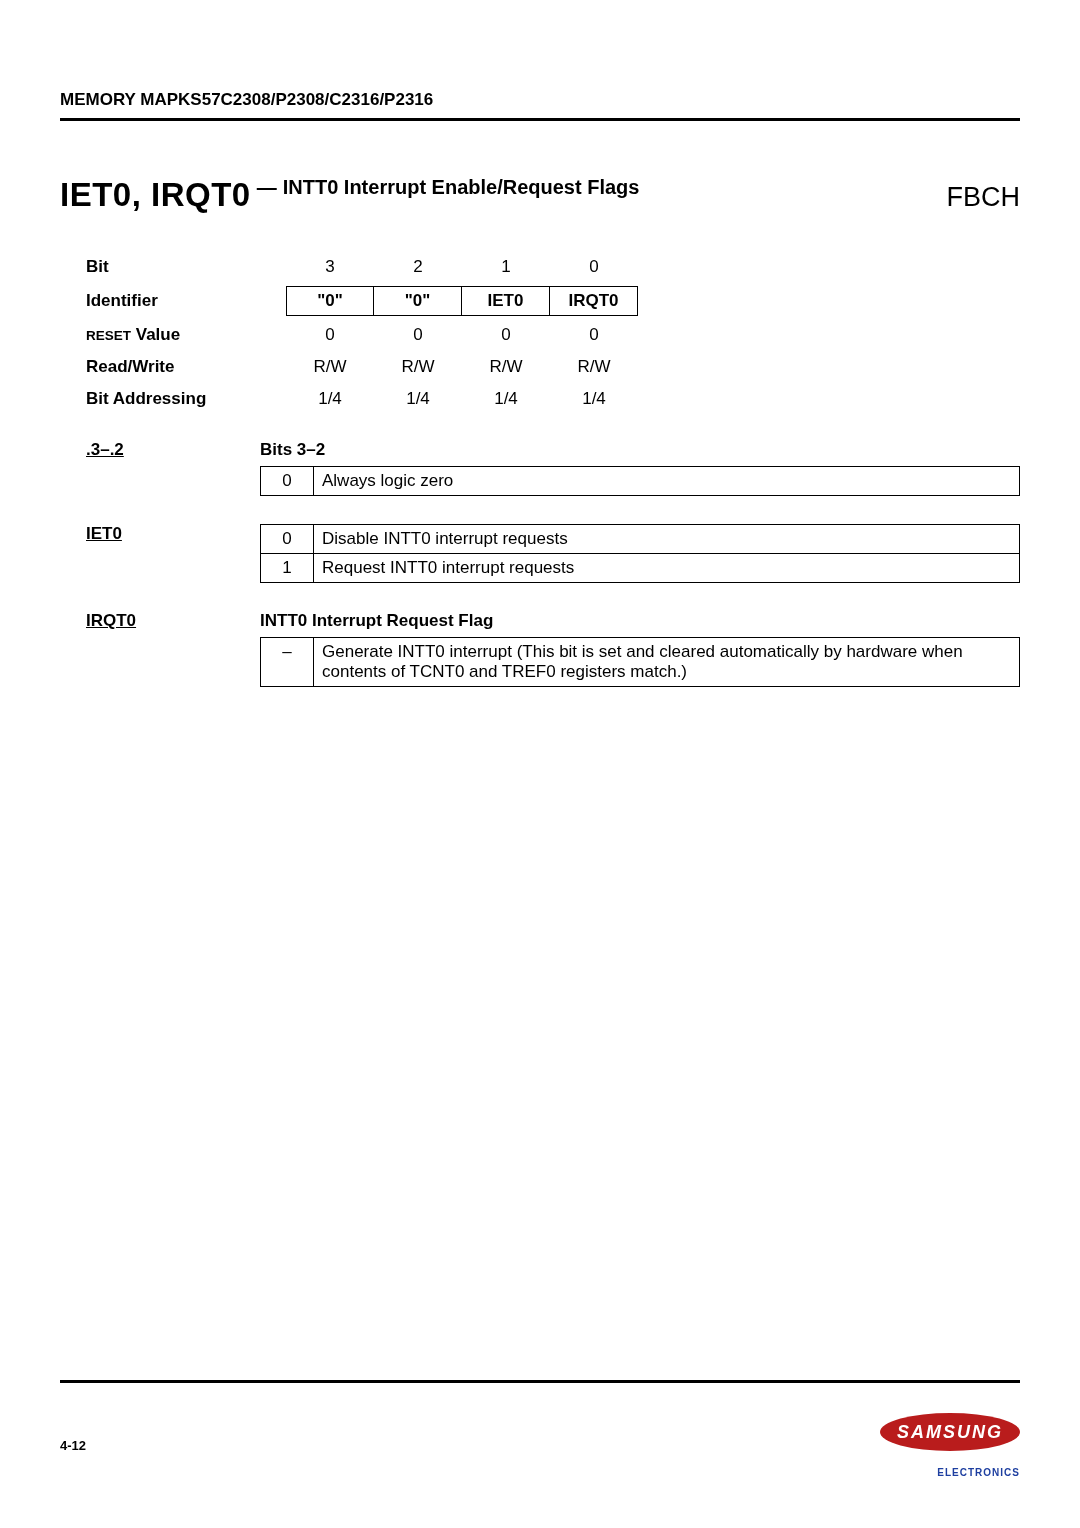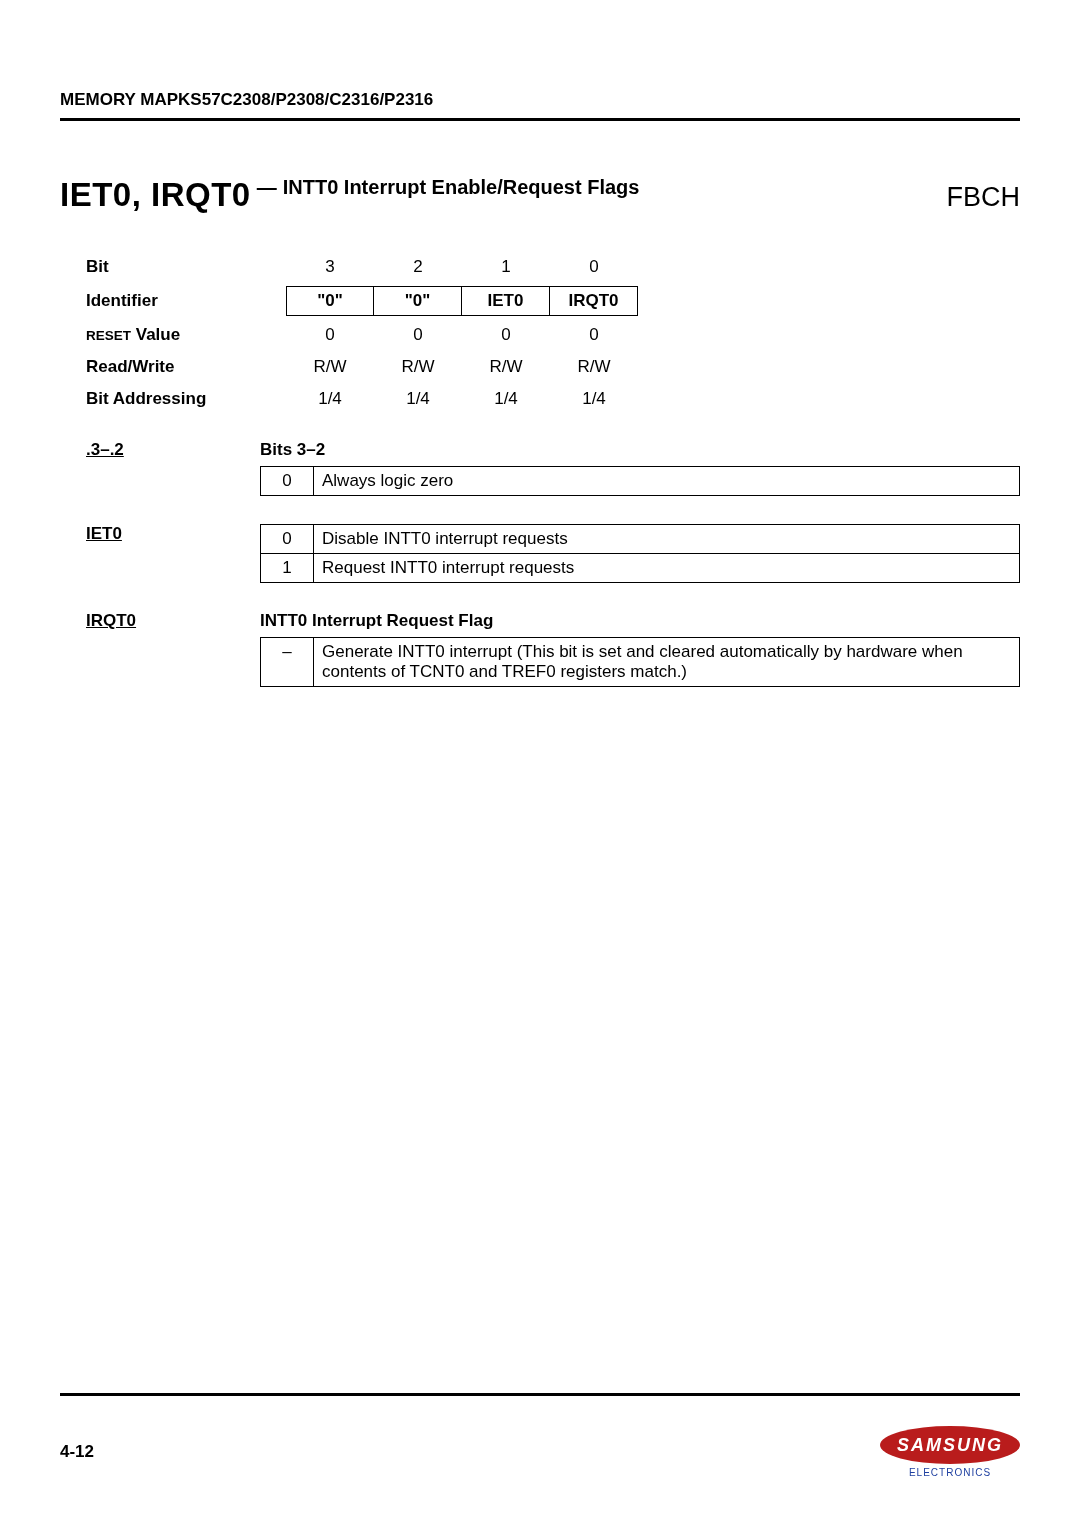--- a/index.html
+++ b/index.html
@@ -127,21 +127,21 @@
     border-top: 3px solid #000;
     margin-bottom: 30px;
   }
   .footer-row {
     display: flex;
     justify-content: space-between;
     align-items: center;
   }
   .page-num {
     font-weight: bold;
-    font-size: 17px;
+    font-size: 13px;
   }
   .logo-block {
     text-align: center;
   }
   .samsung-logo {
     display: inline-block;
     background: #b91c1c;
     border-radius: 50% / 50%;
     width: 140px;
     height: 38px;
@@ -149,24 +149,24 @@
     font-weight: bold;
     font-size: 18px;
     letter-spacing: 2px;
     line-height: 38px;
     text-align: center;
     font-style: italic;
   }
   .electronics {
     color: #1e3fa0;
     font-size: 10px;
-    font-weight: normal;
+    font-weight: bold;
     letter-spacing: 1px;
-    margin-top: 3px;
-    text-align: center;
+    margin-top: 16px;
+    text-align: right;
   }
 </style>
 </head>
 <body>
 
 <div class="page">
 
   <div class="header-row">
     <span>MEMORY MAP</span>
     <span>KS57C2308/P2308/C2316/P2316</span>

